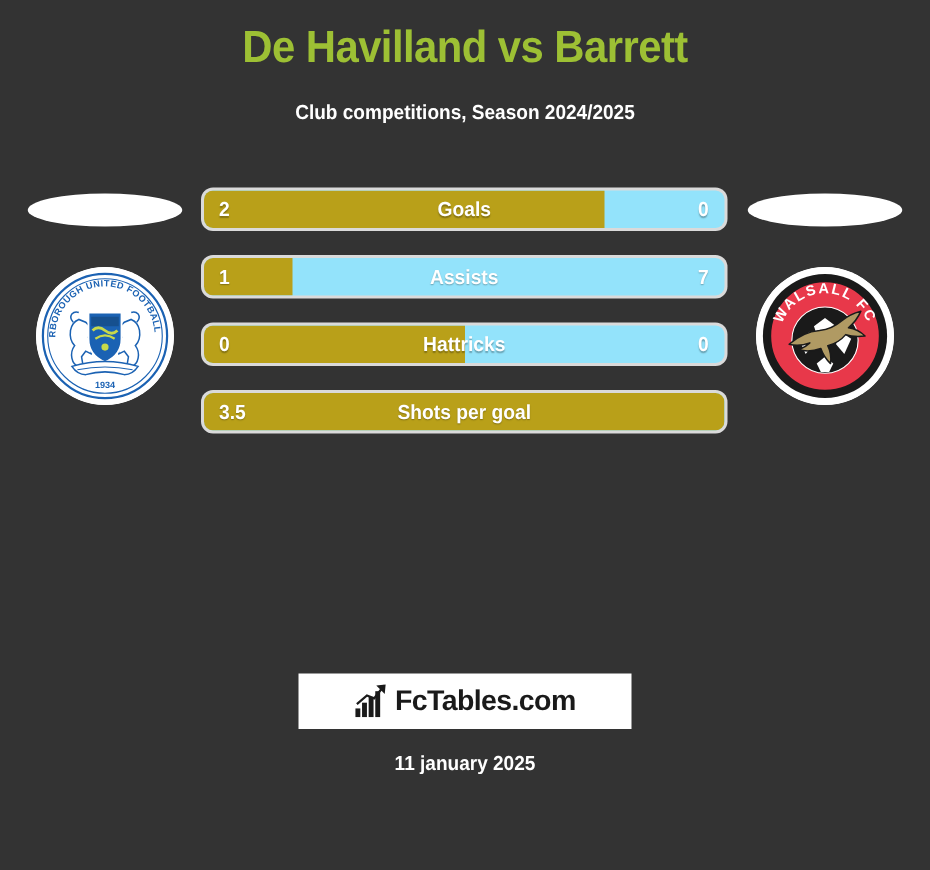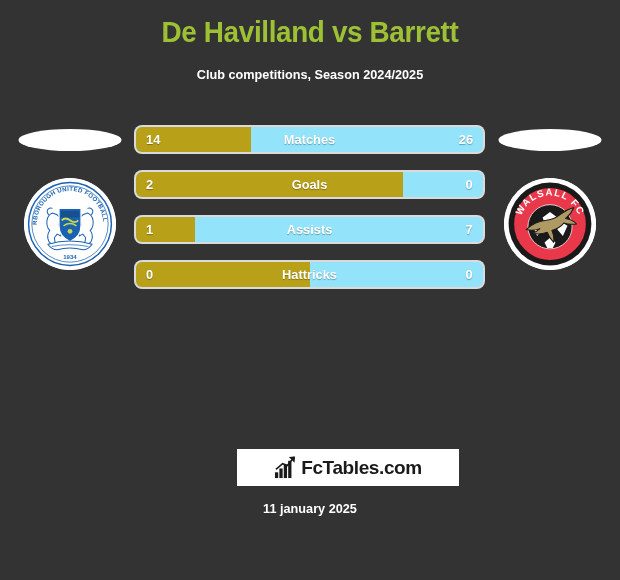--- a/index.html
+++ b/index.html
@@ -120,21 +120,20 @@
     left: 50%;
     transform: translateX(-50%);
     top: 449px;
     width: 222px;
     height: 37px;
     background: #ffffff;
     display: flex;
     align-items: center;
     justify-content: center;
     gap: 4px;
-    margin-left: 38px;
   }
   .brand-icon { display:block; width:23px; height:23px; }
   .brand-text {
     color: #1a1a1a;
     font-size: 19px;
     font-weight: bold;
     letter-spacing: -0.4px;
     white-space: nowrap;
   }
   .footer-date {
@@ -215,26 +214,20 @@
       <path d="M24 56 q10 -9 22 -10 q9 -1 16 -7 q6 -5 14 -7 q-3 7 -9 12 q7 1 12 6 q-8 1 -14 -1 q-5 6 -13 8 q3 6 2 13 q-5 -5 -7 -11 q-8 3 -16 1 q5 -2 8 -5 q-8 3 -15 1 z" fill="#b09a63" stroke="#1a1a1a" stroke-width="1.1" stroke-linejoin="round"></path>
       <text font-family="Liberation Sans, sans-serif" font-size="10.5" font-weight="bold" fill="#ffffff" letter-spacing="1.4">
         <textPath href="#arcW" startOffset="50%" text-anchor="middle">WALSALL FC</textPath>
       </text>
     </svg>
   </div>
 </div>
 
 <div class="bars">
 
-  <div class="bar-row">
-    <div class="bar-fill" style="width:33%"></div>
-    <span class="bar-left">14</span>
-    <span class="bar-label">Matches</span>
-    <span class="bar-right">26</span>
-  </div>
 
   <div class="bar-row">
     <div class="bar-fill" style="width:77%"></div>
     <span class="bar-left">2</span>
     <span class="bar-label">Goals</span>
     <span class="bar-right">0</span>
   </div>
 
   <div class="bar-row">
     <div class="bar-fill" style="width:17%"></div>
@@ -244,20 +237,26 @@
   </div>
 
   <div class="bar-row">
     <div class="bar-fill" style="width:50%"></div>
     <span class="bar-left">0</span>
     <span class="bar-label">Hattricks</span>
     <span class="bar-right">0</span>
   </div>
 
 
+  <div class="bar-row">
+    <div class="bar-fill" style="width:100%"></div>
+    <span class="bar-left">3.5</span>
+    <span class="bar-label">Shots per goal</span>
+    <span class="bar-right"></span>
+  </div>
 
 
 </div>
 
 <div class="brand-box">
   <svg class="brand-icon" viewBox="0 0 24 24" xmlns="http://www.w3.org/2000/svg">
     <rect x="1" y="17" width="3.4" height="6" fill="#1a1a1a"></rect>
     <rect x="5.6" y="13" width="3.4" height="10" fill="#1a1a1a"></rect>
     <rect x="10.2" y="9" width="3.4" height="14" fill="#1a1a1a"></rect>
     <rect x="14.8" y="5" width="3.4" height="18" fill="#1a1a1a"></rect>

